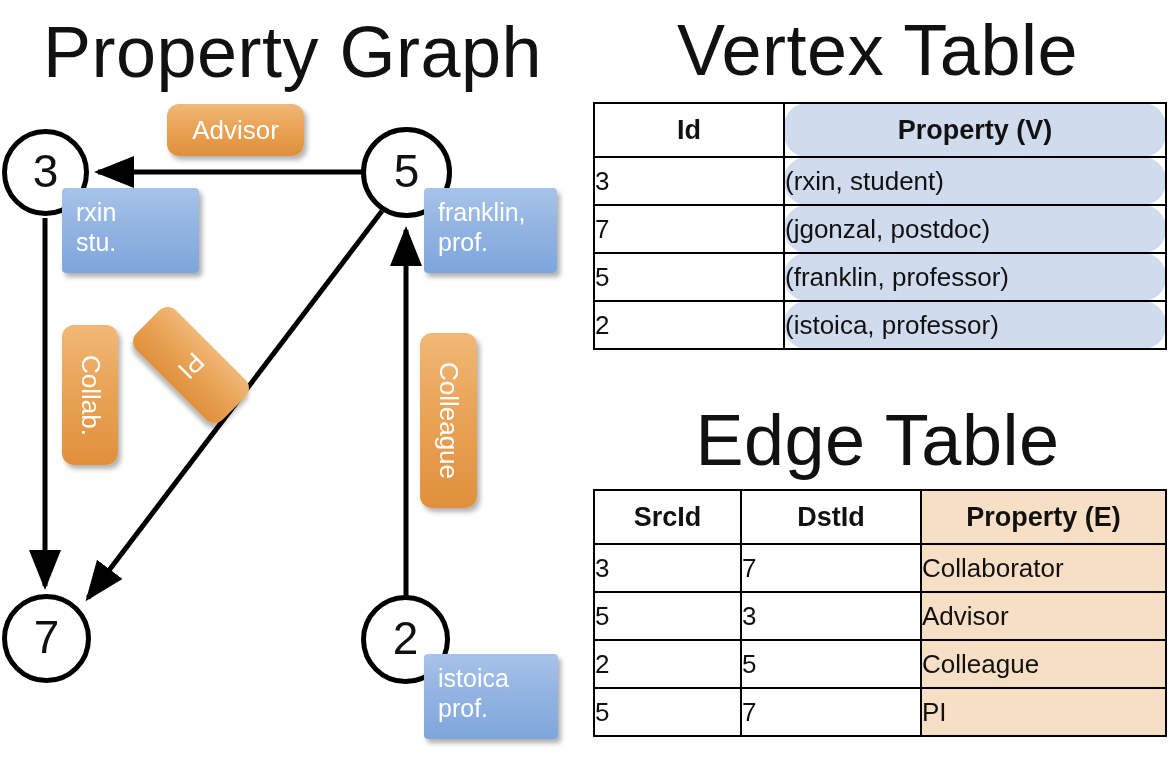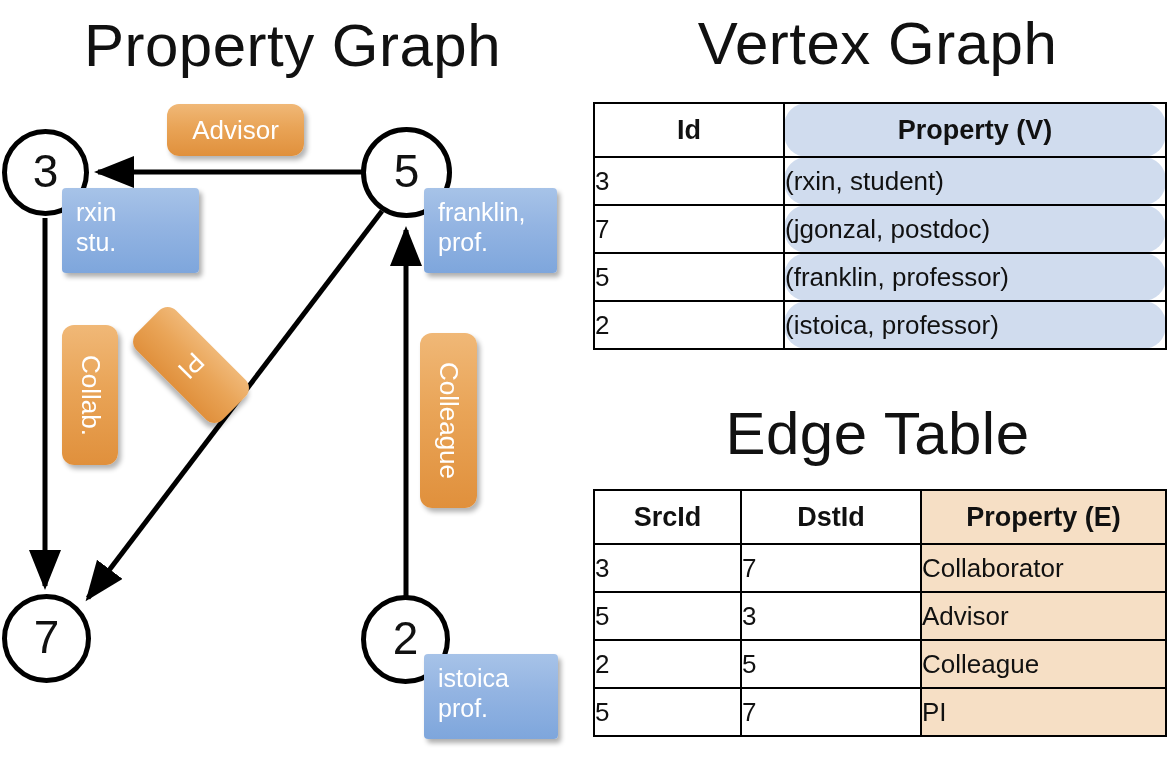--- a/index.html
+++ b/index.html
@@ -8,21 +8,21 @@
     font-family:"Liberation Sans","DejaVu Sans",sans-serif;
     color:#000;
   }
   .panel{position:absolute;}
 
   
   .bigtitle{
     position:absolute;
     font-family:"Liberation Sans","DejaVu Sans",sans-serif;
     font-weight:300;
-    font-size:60px;
+    font-size:72px;
     line-height:1;
     letter-spacing:.5px;
     color:#111;
     white-space:nowrap;
     text-align:center;
   }
   #title-property-graph{left:0;top:16px;width:585px;}
   #title-vertex-table{left:585px;top:14px;width:585px;}
   #title-edge-table{left:585px;top:404px;width:585px;}
 
@@ -163,21 +163,21 @@
 
   <div class="ebox tilt" style="left:130px;top:337px;width:122px;height:56px;">
     <span>PI</span>
   </div>
 
   <div class="ebox vert" style="left:420px;top:333px;width:57px;height:175px;">
     <span>Colleague</span>
   </div>
 </div>
 
-<div class="bigtitle" id="title-vertex-table">Vertex Graph</div>
+<div class="bigtitle" id="title-vertex-table">Vertex Table</div>
 
 <table class="gtable" id="vertex-table">
   <colgroup>
       <col style="width:190px">
       <col style="width:382px">
     </colgroup>
   <thead>
     <tr>
       <th>Id</th>
       <th class="cell-blue">Property (V)</th>

